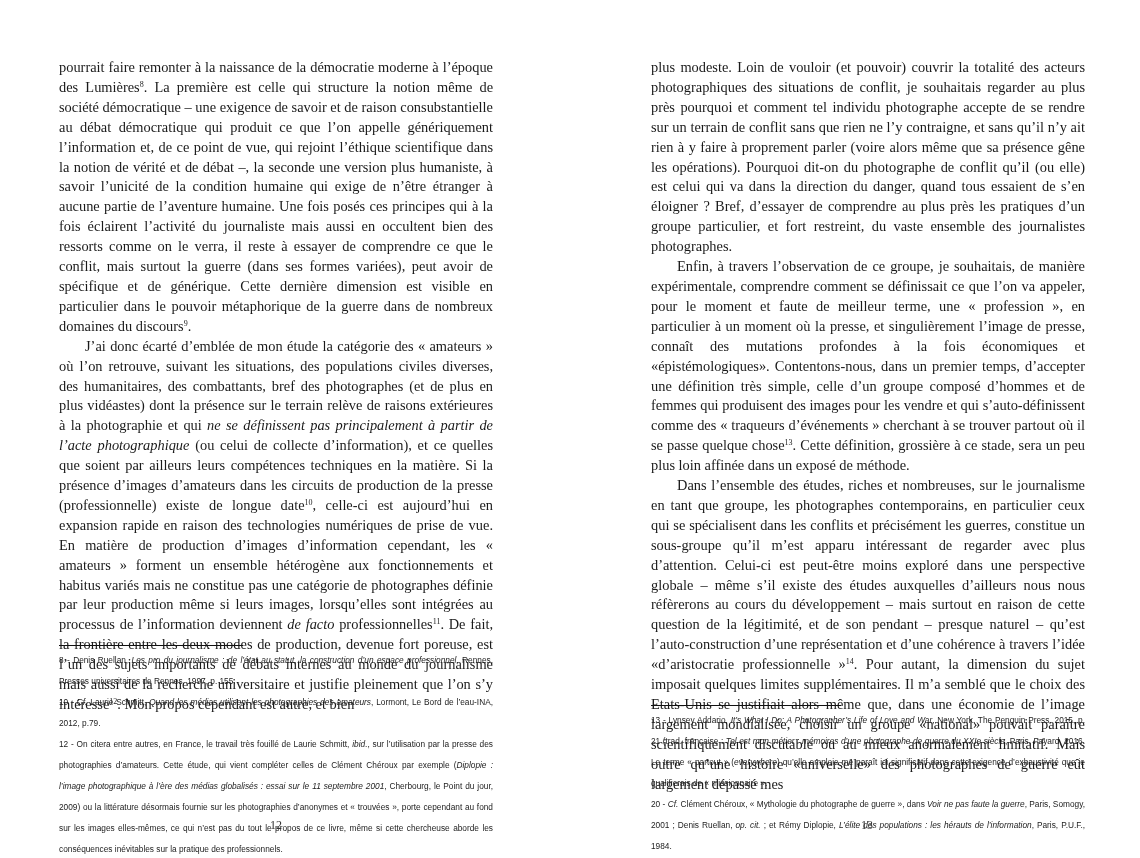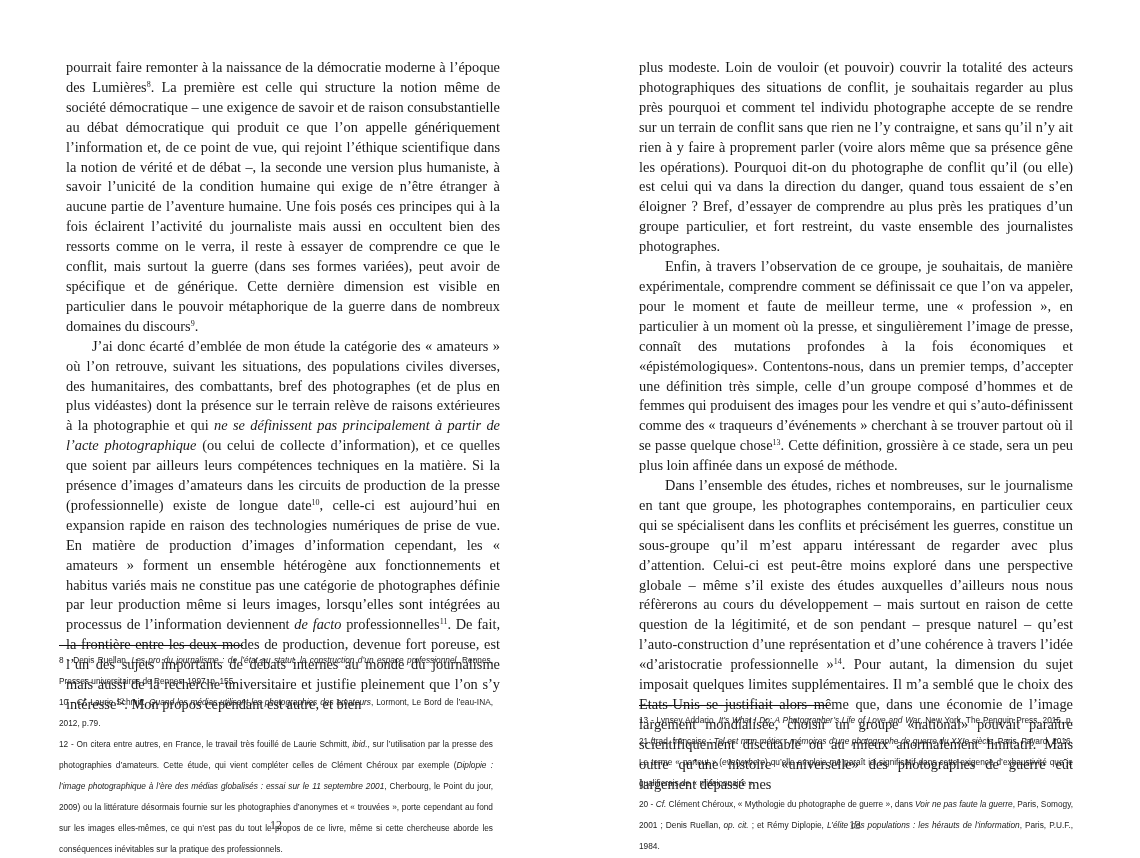--- a/index.html
+++ b/index.html
@@ -1,29 +1,29 @@
 <!DOCTYPE html>
 <html><head>
   <meta charset="utf-8">
   <style>
     html, body { margin: 0; padding: 0; background: #ffffff; }
     body { width: 1140px; height: 858px; position: relative; overflow: hidden; color: #1a1a1a; }
     .page { position: absolute; top: 0; width: 570px; height: 858px; }
     .page.left { left: 0; }
-    .page.right { left: 558px; }
+    .page.right { left: 570px; }
     .body-text {
       position: absolute;
       width: 434px;
       font-family: "Liberation Serif", "DejaVu Serif", serif;
       font-size: 14.4px;
       line-height: 19.9px;
       text-align: justify;
       hyphens: none;
     }
-    .page.left .body-text { left: 66px; top: 58px; }
+    .page.left .body-text { left: 59px; top: 58px; }
     .page.right .body-text { left: 81px; top: 58px; }
     .body-text p { margin: 0; }
     .body-text p.indent { text-indent: 26px; }
     .body-text sup { font-size: 8px; line-height: 0; vertical-align: 5px; }
     .rule { position: absolute; height: 1px; background: #111; }
     .page.left .rule { left: 59px; top: 645px; width: 184px; }
     .page.right .rule { left: 651px; left: 81px; top: 705px; width: 190px; }
     .notes {
       position: absolute;
       width: 434px;

